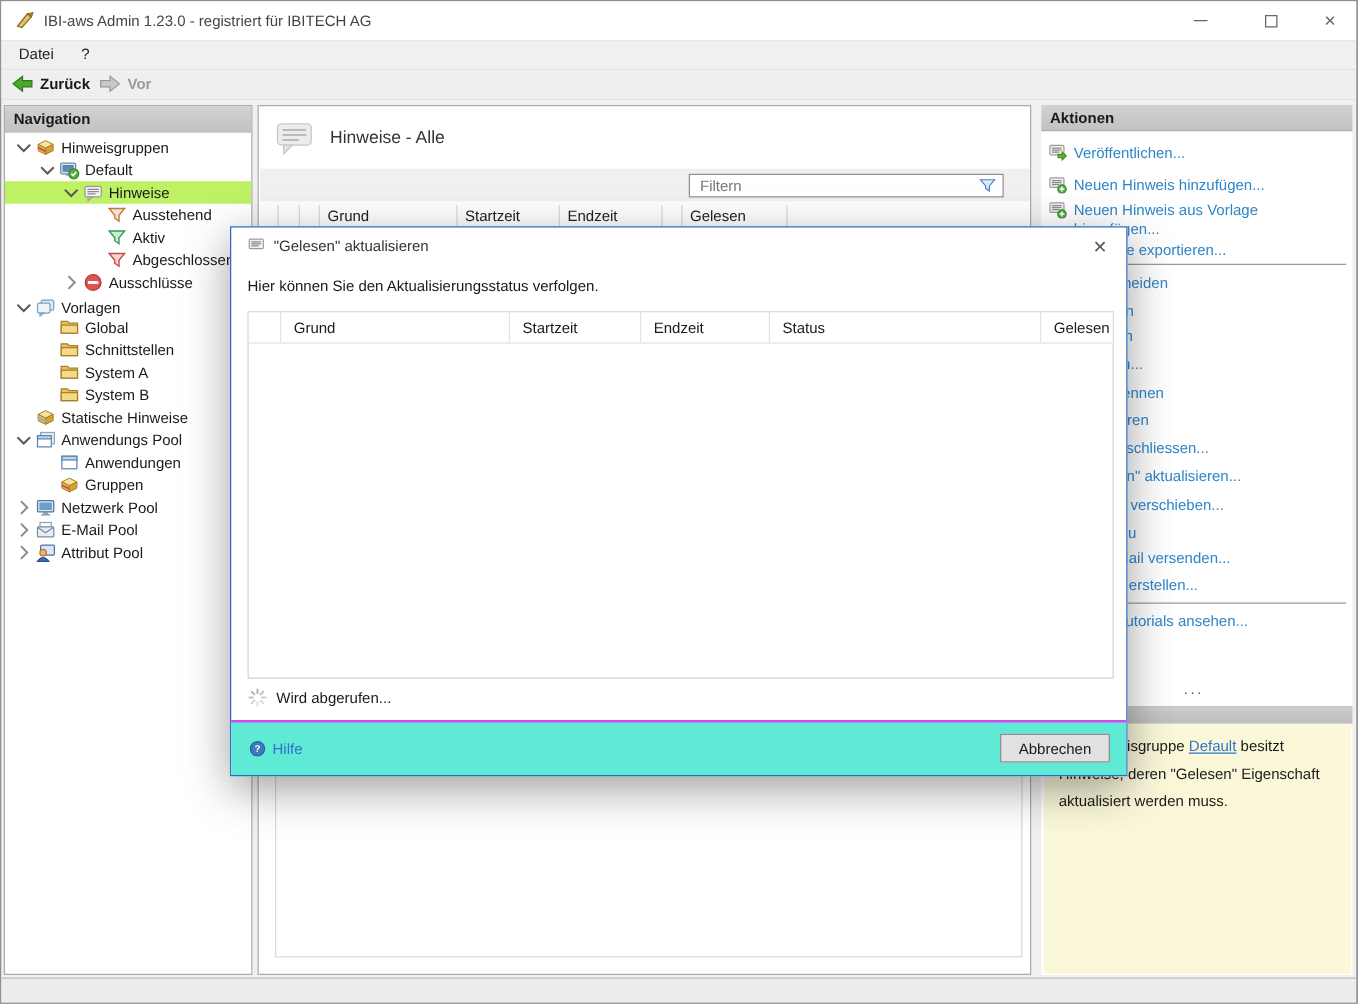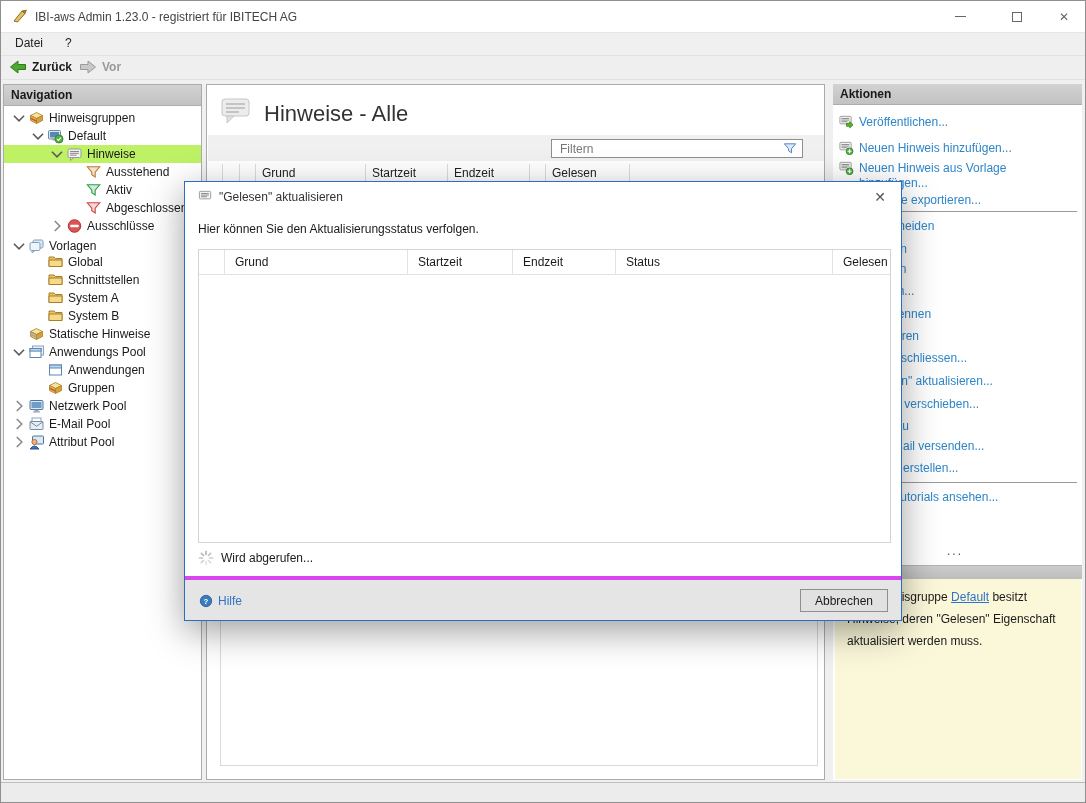--- a/index.html
+++ b/index.html
@@ -28,21 +28,21 @@
 
   
   .trow{position:absolute;left:0;width:100%;height:18px;display:flex;align-items:center;}
   .trow.sel{background:#bef264;}
   .chev{width:18px;height:18px;display:flex;align-items:center;justify-content:center;color:#8a8a8a;flex:0 0 18px;}
   .tico{width:17px;height:16px;margin-right:4px;flex:0 0 17px;}
   .tlabel{white-space:nowrap;}
   .lv0{padding-left:6px;} .lv1{padding-left:25px;} .lv2{padding-left:44px;} .lv3{padding-left:63px;}
 
   
-  .main-title{font-size:22px;color:#333;}
+  .main-title{font-size:14px;color:#333;}
   .filterband{background:#f0f0f0;}
   .filterbox{background:#fff;border:1px solid #8f8f8f;display:flex;align-items:center;}
   .filterbox .ph{color:#777;padding-left:8px;flex:1;}
   .mth{display:flex;height:18px;border-bottom:1px solid #e0e0e0;color:#222;}
   .mth .c{border-right:1px solid #dcdcdc;height:100%;display:flex;align-items:center;padding-left:6px;white-space:nowrap;overflow:hidden;}
 
   
   .alink{position:absolute;color:#2e86c9;line-height:15px;cursor:pointer;}
   .aicon{position:absolute;width:16px;height:15px;}
   .asep{position:absolute;left:4px;width:240px;border-top:1px solid #9a9a9a;}
@@ -60,21 +60,21 @@
              color:#555;font-size:14px;cursor:pointer;}
   .dlg-desc{position:absolute;left:13px;top:40px;}
   .dtable{position:absolute;left:13px;top:67px;width:693px;height:294px;border:1px solid #d4d4d4;}
   .dhead{display:flex;height:25px;background:#fff;border-bottom:1px solid #e3e3e3;}
   .dhead .c{display:flex;align-items:center;padding-left:10px;border-right:1px solid #e3e3e3;white-space:nowrap;overflow:hidden;}
   .drow{display:flex;height:20px;background:#efefef;align-items:center;}
   .drow .c{padding-left:10px;white-space:nowrap;overflow:hidden;}
   .cw0{width:26px;flex:0 0 26px;} .cw1{width:183px;flex:0 0 183px;} .cw2{width:105px;flex:0 0 105px;}
   .cw3{width:103px;flex:0 0 103px;} .cw4{width:217px;flex:0 0 217px;} .cw5{flex:1;border-right:none!important;}
   .dstatus{position:absolute;left:13px;top:368px;display:flex;align-items:center;gap:7px;}
-  .dfooter{position:absolute;left:0;bottom:0;width:100%;height:44px;background:#e5e5e5;border-top:4px solid #d946ef;}
+  .dfooter{position:absolute;left:0;bottom:0;width:100%;height:44px;background:#5eead4;border-top:2px solid #d946ef;}
   .helplink{position:absolute;left:14px;top:14px;display:flex;align-items:center;gap:5px;color:#2e74c9;cursor:pointer;}
   .btn{position:absolute;right:13px;top:9px;width:88px;height:23px;background:#e1e1e1;border:1px solid #8f8f8f;
        display:flex;align-items:center;justify-content:center;color:#1a1a1a;cursor:pointer;}
 
   .statusbar{left:0;top:781px;width:100%;height:20px;background:#ececec;border-top:1px solid #bdbdbd;}
   svg.i{display:block;width:100%;height:100%;}
 </style>
 </head>
 <body>
 

